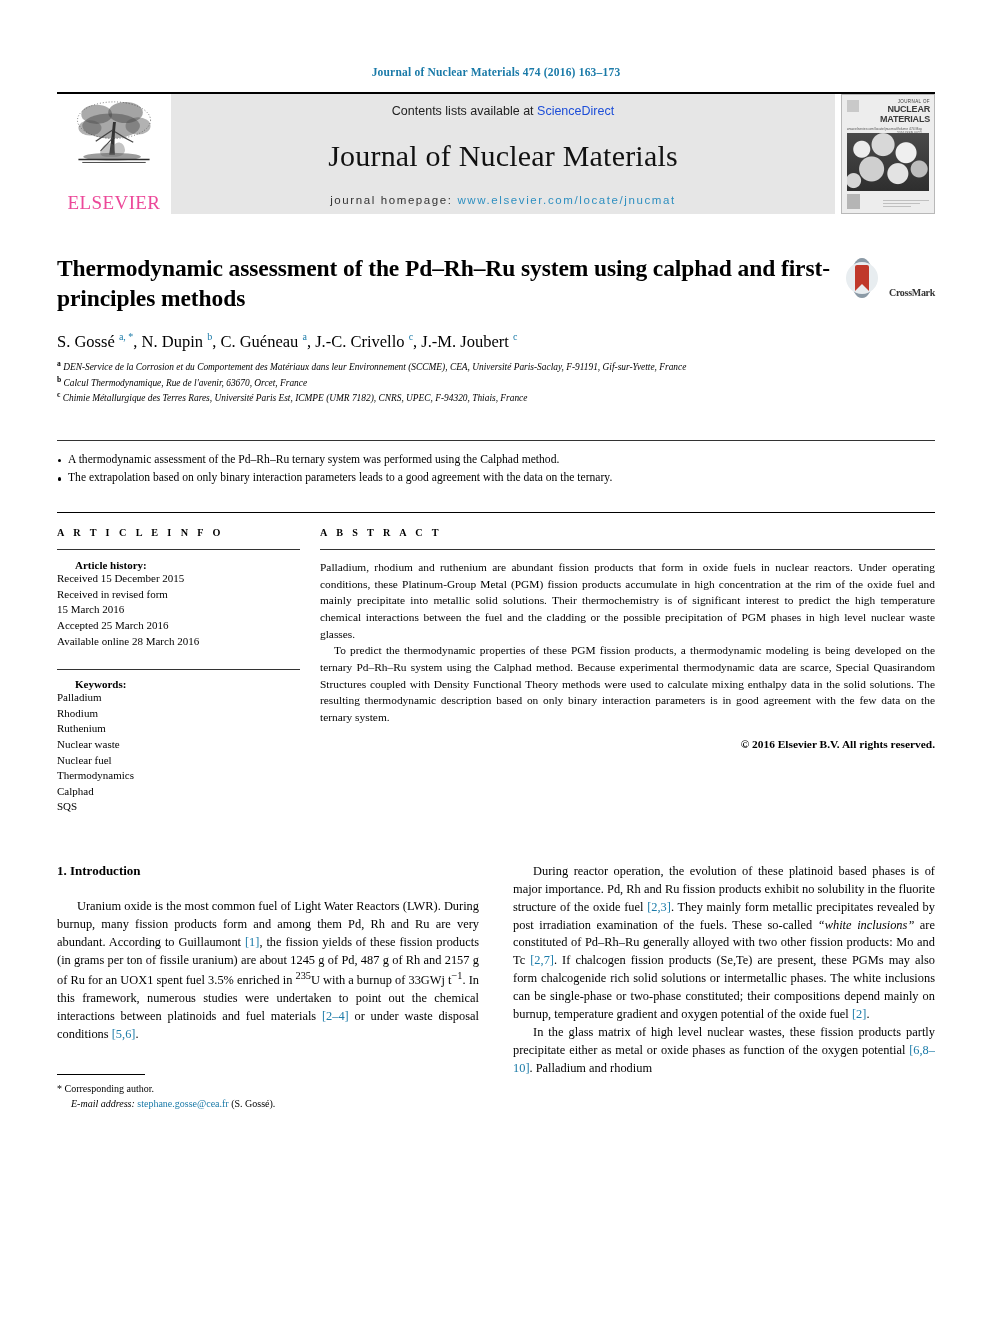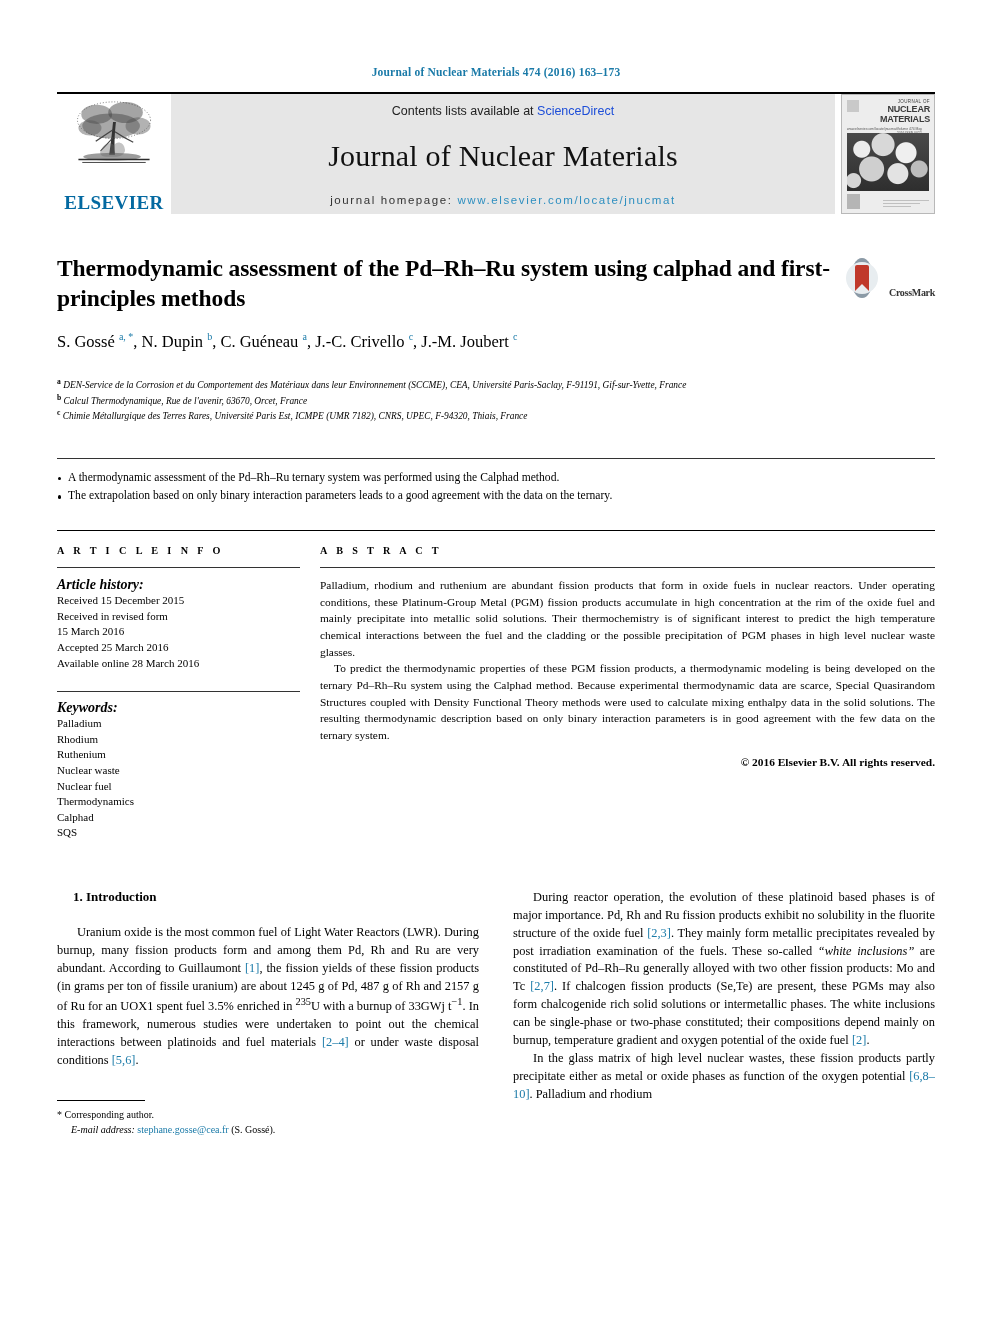--- a/index.html
+++ b/index.html
@@ -54,22 +54,22 @@
     box-sizing: border-box;
   }
   .elsevier-tree {
     width: 86px;
     height: 78px;
   }
   .elsevier-word {
     font-family: "Liberation Serif", serif;
     font-size: 19px;
     letter-spacing: 0.4px;
-    color: #0369a1;
-    font-weight: bold;
+    color: #ec4899;
+    font-weight: normal;
     margin-top: 18px;
   }
   .banner-center {
     flex: 1 1 auto;
     background: #e6e6e6;
     display: flex;
     flex-direction: column;
     align-items: center;
     justify-content: space-between;
     padding: 10px 0 8px 0;
@@ -225,21 +225,21 @@
 
   
   .authors {
     margin-top: 17px;
     font-family: "Liberation Serif", serif;
     font-size: 16.5px;
     line-height: 1.3;
   }
   .authors sup { color: #1a7aa8; font-size: 10px; }
   .affiliations {
-    margin-top: 25px;
+    margin-top: 7px;
     font-family: "Liberation Serif", serif;
     font-style: italic;
     font-size: 9.4px;
     line-height: 1.42;
   }
   .affiliations sup { font-style: normal; font-weight: bold; font-size: 7.6px; }
   .aff-line { margin: 0; }
 
   .sec-label {
     font-family: "Liberation Serif", serif;
@@ -274,23 +274,23 @@
     border-top: 1px solid #000;
     padding-top: 14px;
     display: flex;
     gap: 20px;
   }
   .col-info { flex: 0 0 243px; }
   .col-abstract { flex: 1 1 auto; }
   .box-rule { border-top: 0.8px solid #333; margin-top: 11px; margin-bottom: 9px; }
 
   .history-title, .keywords-title {
-    font-style: italic;
-    font-weight: bold;
-    font-size: 14px;
+    font-weight: bold;
+    font-size: 11px;
+    margin-left: 18px;
   }
   .info-line {
     font-size: 11px;
     line-height: 1.42;
   }
   .keywords-block { margin-top: 20px; }
   .kw-rule { border-top: 0.8px solid #333; margin-bottom: 8px; }
 
   .abs-para {
     font-size: 11.4px;
@@ -309,21 +309,21 @@
   
   .body-cols {
     margin-top: 48px;
     display: flex;
     gap: 34px;
   }
   .body-col { flex: 1 1 0; }
   h2.sec-heading {
     font-size: 13px;
     font-weight: bold;
-    margin: 0 0 19px 16px;
+    margin: 0 0 19px 0;
     font-family: Liberation Serif, serif;
   }
   p.body-para {
     font-size: 12.4px;
     line-height: 1.44;
     text-align: justify;
     margin: 0;
     text-indent: 20px;
   }
   p.body-para + p.body-para { margin-top: 0; }

